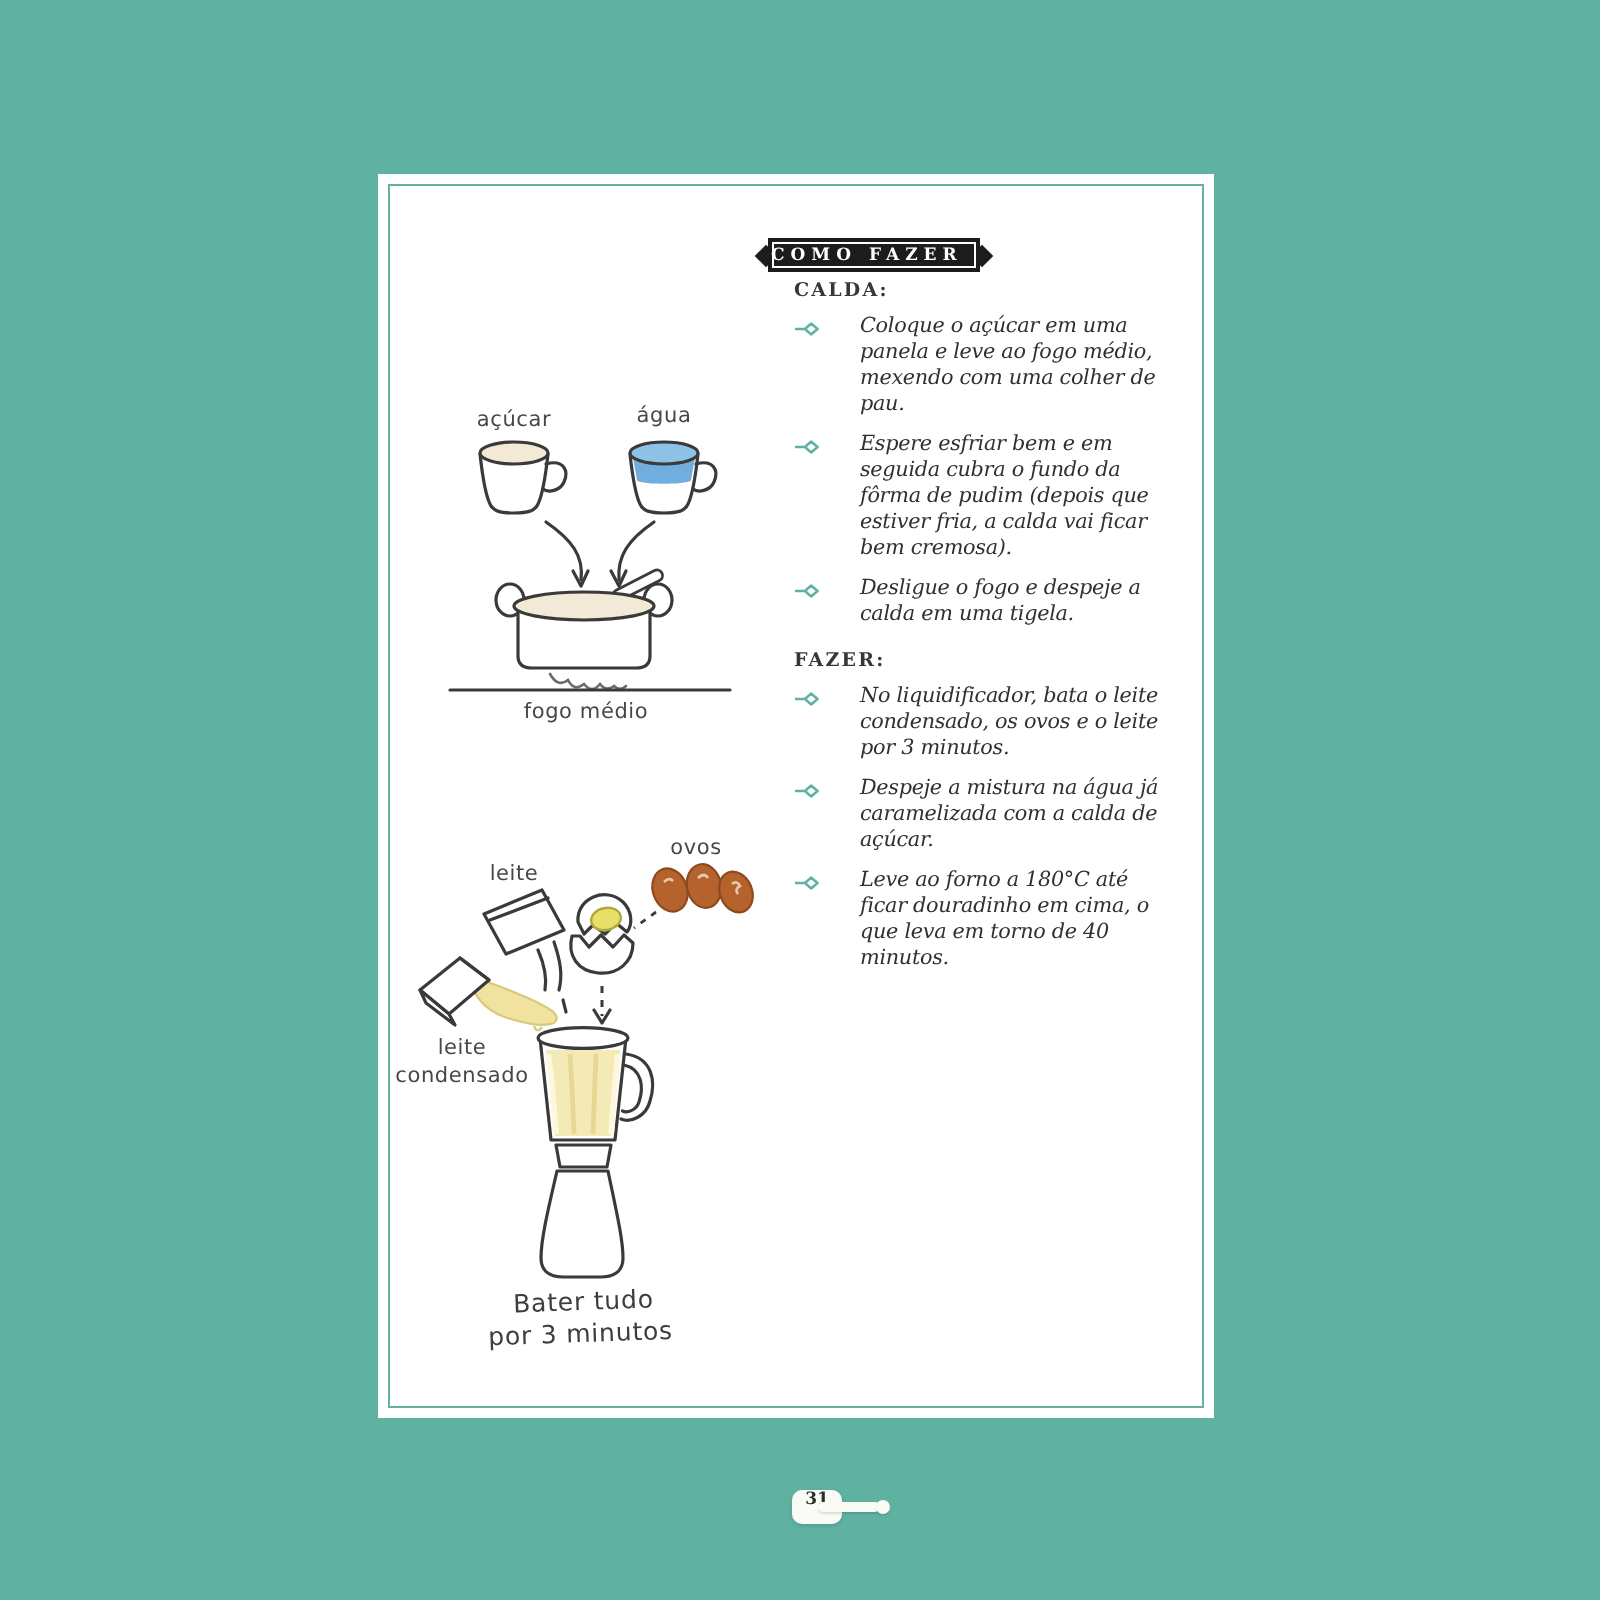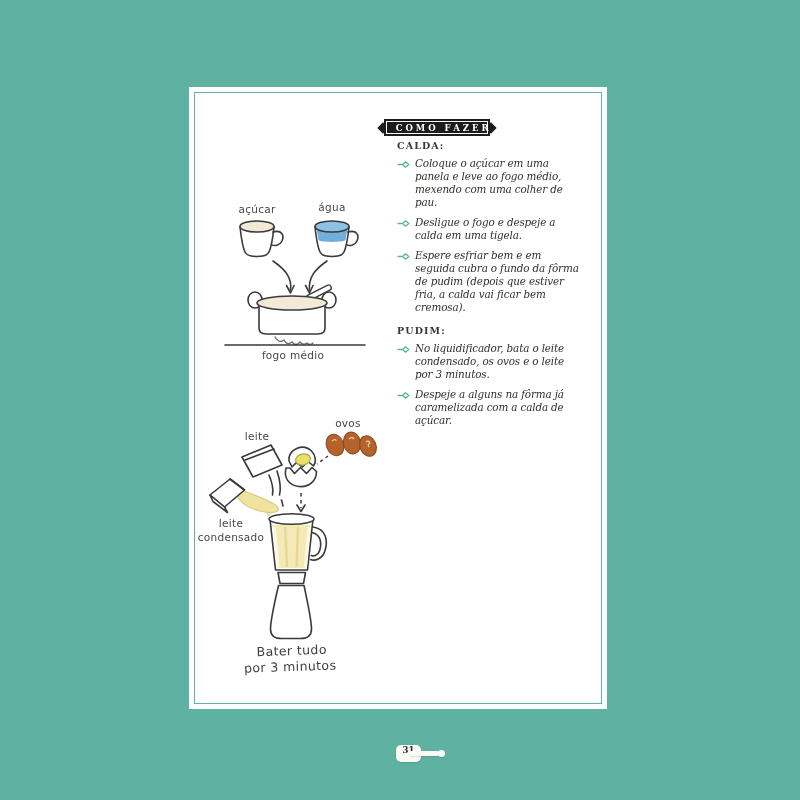--- a/index.html
+++ b/index.html
@@ -11,21 +11,21 @@
   .page{
     position:absolute;left:189px;top:87px;width:418px;height:622px;
     background:#ffffff;
   }
   .page-frame{
     position:absolute;inset:5px;border:1.5px solid #63b3a3;pointer-events:none;
   }
   
   .badge{
     position:absolute;left:195px;top:32px;width:106px;height:17px;
-    background:#1c1c1c;display:flex;align-items:center;justify-content:flex-end;
+    background:#1c1c1c;display:flex;align-items:center;justify-content:flex-start;
   }
   .badge-keyline{position:absolute;inset:2px;border:1px solid #ffffff;}
   .badge-label{
     position:relative;color:#ffffff;font-family:"DejaVu Serif",serif;
     font-size:8.5px;font-weight:700;letter-spacing:3px;white-space:nowrap;
     transform:translateX(1.5px);
   }
   .badge-end{
     position:absolute;top:4.5px;width:8px;height:8px;background:#1c1c1c;
     transform:rotate(45deg);
@@ -35,21 +35,21 @@
   
   .recipe-col{
     position:absolute;left:208px;top:53px;width:187px;
     color:#33302c;
   }
   .section-heading{
     font-family:"DejaVu Serif",serif;font-size:9.5px;font-weight:700;
     letter-spacing:1.1px;color:#3a3632;margin:0 0 6px 0;
   }
   .section-heading.second{margin-top:11px;}
-  .step{display:flex;gap:5px;margin-bottom:7px;}
+  .step{display:flex;gap:20px;margin-bottom:7px;}
   .step .bullet{flex:none;margin-top:3px;}
   .step-text{
     font-family:"DejaVu Serif",serif;font-style:italic;
     font-size:10.4px;line-height:1.25;letter-spacing:-0.15px;color:#33302c;
   }
   
   .illu-top{position:absolute;left:24px;top:113px;}
   .illu-bottom{position:absolute;left:8px;top:328px;}
   .hand-label{
     font-family:"DejaVu Sans",sans-serif;font-size:10.5px;fill:#474747;
@@ -195,42 +195,48 @@
     <div class="step">
       <svg class="bullet" width="13" height="9" viewBox="0 0 13 9">
         <path d="M0.5 4.5 H5.5 M5.5 4.5 L8.5 1.8 L11.8 4.5 L8.5 7.2 Z" fill="none" stroke="#5fb2a2" stroke-width="1.3" stroke-linejoin="round"></path>
       </svg>
       <div class="step-text">Coloque o açúcar em uma panela e leve ao fogo médio, mexendo com uma colher de pau.</div>
     </div>
     <div class="step">
       <svg class="bullet" width="13" height="9" viewBox="0 0 13 9">
         <path d="M0.5 4.5 H5.5 M5.5 4.5 L8.5 1.8 L11.8 4.5 L8.5 7.2 Z" fill="none" stroke="#5fb2a2" stroke-width="1.3" stroke-linejoin="round"></path>
       </svg>
+      <div class="step-text">Espere esfriar bem e em seguida cubra o fundo da fôrma de pudim (depois que estiver fria, a calda vai ficar bem cremosa).</div>
+    </div>
+    <div class="step">
+      <svg class="bullet" width="13" height="9" viewBox="0 0 13 9">
+        <path d="M0.5 4.5 H5.5 M5.5 4.5 L8.5 1.8 L11.8 4.5 L8.5 7.2 Z" fill="none" stroke="#5fb2a2" stroke-width="1.3" stroke-linejoin="round"></path>
+      </svg>
       <div class="step-text">Desligue o fogo e despeje a calda em uma tigela.</div>
     </div>
-    <div class="step">
-      <svg class="bullet" width="13" height="9" viewBox="0 0 13 9">
-        <path d="M0.5 4.5 H5.5 M5.5 4.5 L8.5 1.8 L11.8 4.5 L8.5 7.2 Z" fill="none" stroke="#5fb2a2" stroke-width="1.3" stroke-linejoin="round"></path>
-      </svg>
-      <div class="step-text">Espere esfriar bem e em seguida cubra o fundo da fôrma de pudim (depois que estiver fria, a calda vai ficar bem cremosa).</div>
-    </div>
-
-    <div class="section-heading second">PUDIM:</div>
+
+    <div class="section-heading second">FAZER:</div>
 
     <div class="step">
       <svg class="bullet" width="13" height="9" viewBox="0 0 13 9">
         <path d="M0.5 4.5 H5.5 M5.5 4.5 L8.5 1.8 L11.8 4.5 L8.5 7.2 Z" fill="none" stroke="#5fb2a2" stroke-width="1.3" stroke-linejoin="round"></path>
       </svg>
       <div class="step-text">No liquidificador, bata o leite condensado, os ovos e o leite por 3 minutos.</div>
     </div>
     <div class="step">
       <svg class="bullet" width="13" height="9" viewBox="0 0 13 9">
         <path d="M0.5 4.5 H5.5 M5.5 4.5 L8.5 1.8 L11.8 4.5 L8.5 7.2 Z" fill="none" stroke="#5fb2a2" stroke-width="1.3" stroke-linejoin="round"></path>
       </svg>
-      <div class="step-text">Despeje a alguns na fôrma já caramelizada com a calda de açúcar.</div>
+      <div class="step-text">Despeje a mistura na água já caramelizada com a calda de açúcar.</div>
+    </div>
+    <div class="step">
+      <svg class="bullet" width="13" height="9" viewBox="0 0 13 9">
+        <path d="M0.5 4.5 H5.5 M5.5 4.5 L8.5 1.8 L11.8 4.5 L8.5 7.2 Z" fill="none" stroke="#5fb2a2" stroke-width="1.3" stroke-linejoin="round"></path>
+      </svg>
+      <div class="step-text">Leve ao forno a 180°C até ficar douradinho em cima, o que leva em torno de 40 minutos.</div>
     </div>
   </div>
 </div>
 
 <div class="pagenum-paddle">
   <span class="pagenum-text">31</span>
 </div>
 <div class="pagenum-handle"></div>
 <div class="pagenum-knob"></div>
 

